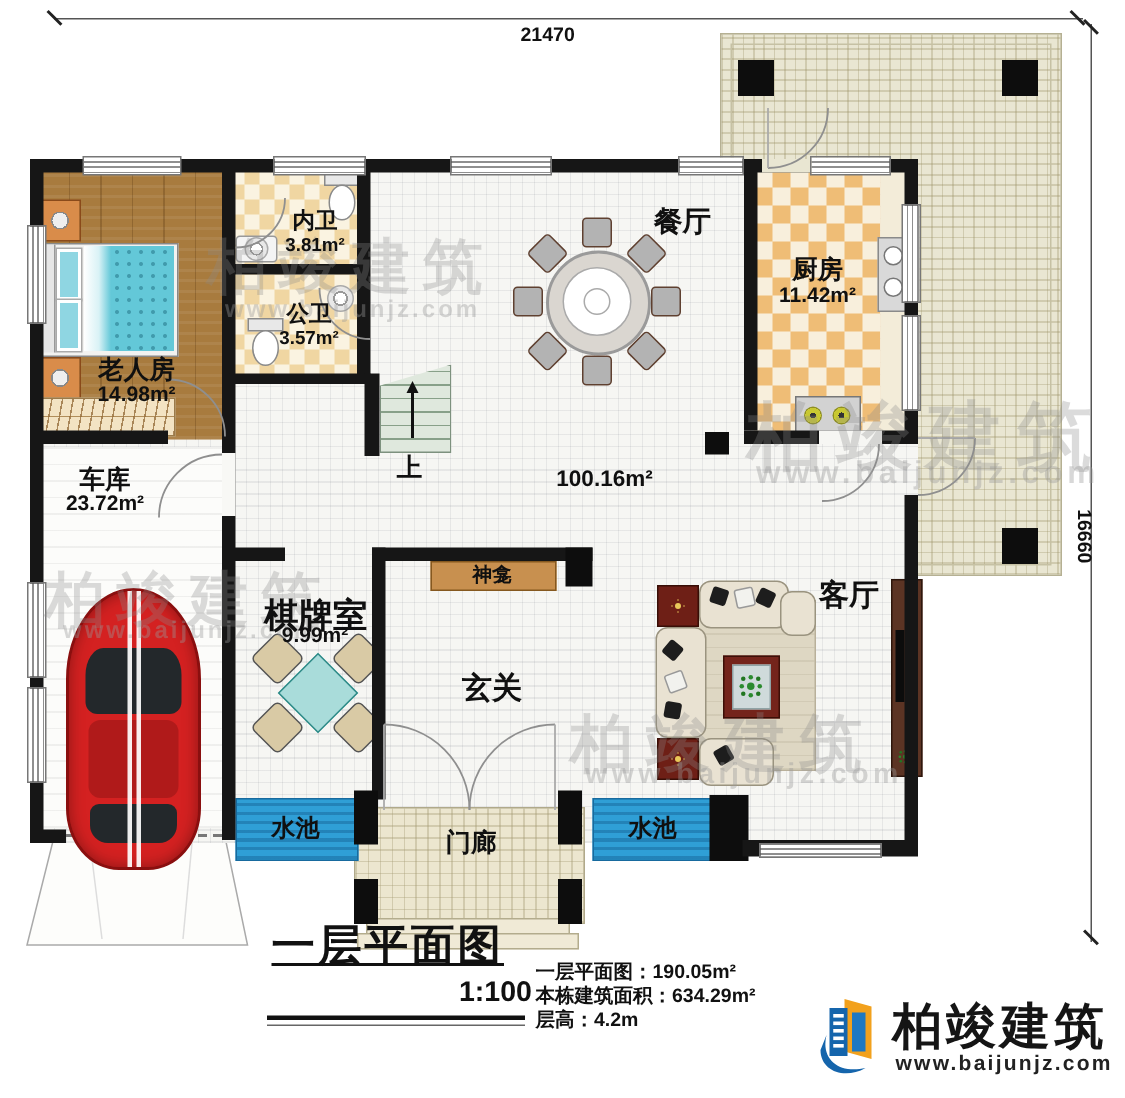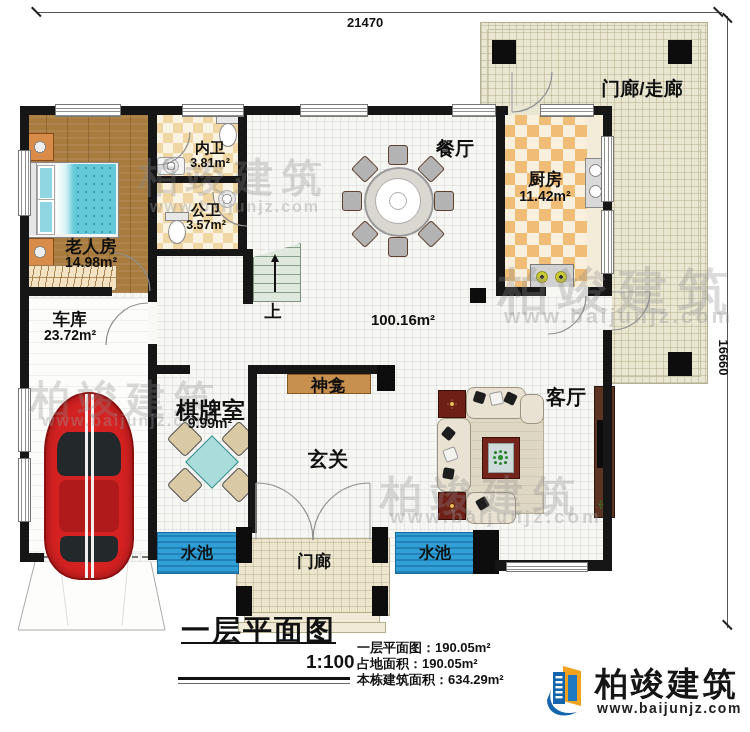--- a/index.html
+++ b/index.html
@@ -292,51 +292,50 @@
 
   <div class="wm-brand" style="left:138px;top:150px;font-size:40px;letter-spacing:8px;">柏竣建筑</div>
   <div class="wm-site" style="left:150px;top:198px;font-size:16px;letter-spacing:2px;">www.baijunjz.com</div>
   <div class="wm-brand" style="left:498px;top:258px;font-size:50px;letter-spacing:10px;">柏竣建筑</div>
   <div class="wm-site" style="left:504px;top:304px;font-size:21px;letter-spacing:3px;">www.baijunjz.com</div>
   <div class="wm-brand" style="left:30px;top:372px;font-size:40px;letter-spacing:8px;">柏竣建筑</div>
   <div class="wm-site" style="left:42px;top:412px;font-size:16px;letter-spacing:2px;">www.baijunjz.com</div>
   <div class="wm-brand" style="left:380px;top:468px;font-size:42px;letter-spacing:9px;">柏竣建筑</div>
   <div class="wm-site" style="left:390px;top:506px;font-size:19px;letter-spacing:3px;">www.baijunjz.com</div>
 
-  <div class="rlabel" style="left:577px;top:78px;width:130px;font-size:19px;">门廊/走廊</div>
   <div class="rlabel" style="left:425px;top:138px;width:60px;font-size:19px;">餐厅</div>
   <div class="rlabel" style="left:515px;top:170px;width:60px;font-size:17px;">厨房</div>
   <div class="rlabel area" style="left:512px;top:189px;width:66px;font-size:14px;">11.42m²</div>
   <div class="rlabel" style="left:186px;top:140px;width:48px;font-size:15px;">内卫</div>
   <div class="rlabel area" style="left:184px;top:156px;width:52px;font-size:12.5px;">3.81m²</div>
   <div class="rlabel" style="left:182px;top:202px;width:48px;font-size:15px;">公卫</div>
   <div class="rlabel area" style="left:180px;top:218px;width:52px;font-size:12.5px;">3.57m²</div>
   <div class="rlabel" style="left:60px;top:237px;width:62px;font-size:17px;font-family:Liberation Serif, serif;">老人房</div>
   <div class="rlabel area" style="left:58px;top:255px;width:66px;font-size:14px;">14.98m²</div>
   <div class="rlabel" style="left:48px;top:310px;width:44px;font-size:17px;">车库</div>
   <div class="rlabel area" style="left:37px;top:328px;width:66px;font-size:14px;">23.72m²</div>
   <div class="rlabel area" style="left:358px;top:312px;width:90px;font-size:15px;">100.16m²</div>
   <div class="rlabel" style="left:262px;top:302px;width:22px;font-size:17px;">上</div>
   <div class="rlabel" style="left:176px;top:398px;width:68px;font-size:23px;">棋牌室</div>
   <div class="rlabel area" style="left:182px;top:416px;width:56px;font-size:14px;">9.99m²</div>
-  <div class="rlabel" style="left:302px;top:376px;width:52px;font-size:17px;">神龛</div>
+  <div class="rlabel" style="left:302px;top:376px;width:52px;font-size:13px;">神龛</div>
   <div class="rlabel" style="left:305px;top:448px;width:46px;font-size:20px;">玄关</div>
   <div class="rlabel" style="left:544px;top:386px;width:44px;font-size:20px;">客厅</div>
   <div class="rlabel" style="left:166px;top:544px;width:62px;font-size:16px;">水池</div>
   <div class="rlabel" style="left:404px;top:544px;width:62px;font-size:16px;">水池</div>
   <div class="rlabel" style="left:284px;top:552px;width:60px;font-size:17px;">门廊</div>
 
   <div class="tb-title" style="left:181px;top:611px;text-decoration:underline;">一层平面图</div>
   <div class="tb-scale" style="left:306px;top:651px;">1:100</div>
   <div class="tb-ul1" style="left:178px;top:677px;width:172px;"></div>
   <div class="tb-ul2" style="left:178px;top:683px;width:172px;"></div>
   <div class="tb-info" style="left:357px;top:640px;">
     <div><span>一层平面图：</span><span>190.05m²</span></div>
-    <div><span>占地面积：</span><span>190.05m²</span></div>
     <div><span>本栋建筑面积：</span><span>634.29m²</span></div>
+    <div><span>层高：</span><span>4.2m</span></div>
   </div>
 
   <svg class="abs" style="left:545px;top:660px;z-index:30;" width="46" height="58" viewBox="0 0 46 58">
     <path d="M6,30 C2,46 14,56 32,52 C18,60 2,54 2,40 Z" fill="#1565ac"></path>
     <polygon points="18,6 36,11 36,46 18,41" fill="#f2a11d"></polygon>
     <rect x="8" y="12" width="12" height="32" fill="#1565ac"></rect>
     <rect x="10.5" y="16" width="7" height="2.4" fill="#fff"></rect>
     <rect x="10.5" y="21" width="7" height="2.4" fill="#fff"></rect>
     <rect x="10.5" y="26" width="7" height="2.4" fill="#fff"></rect>
     <rect x="10.5" y="31" width="7" height="2.4" fill="#fff"></rect>

